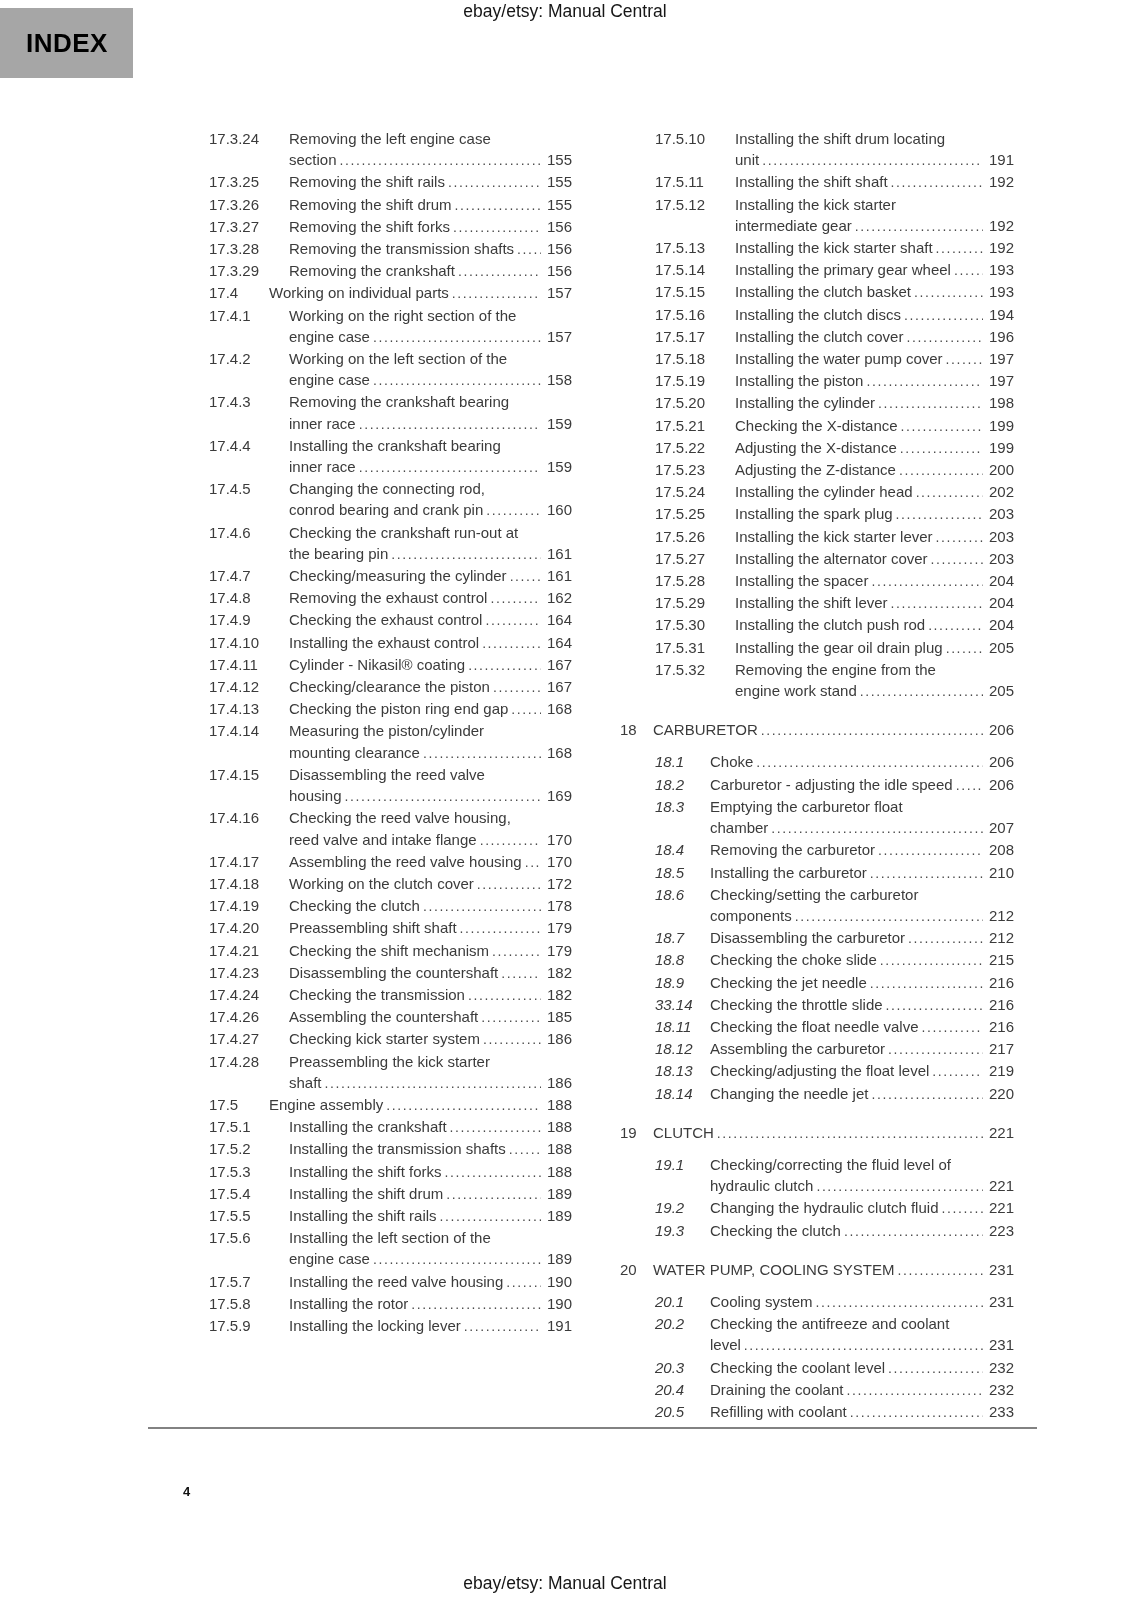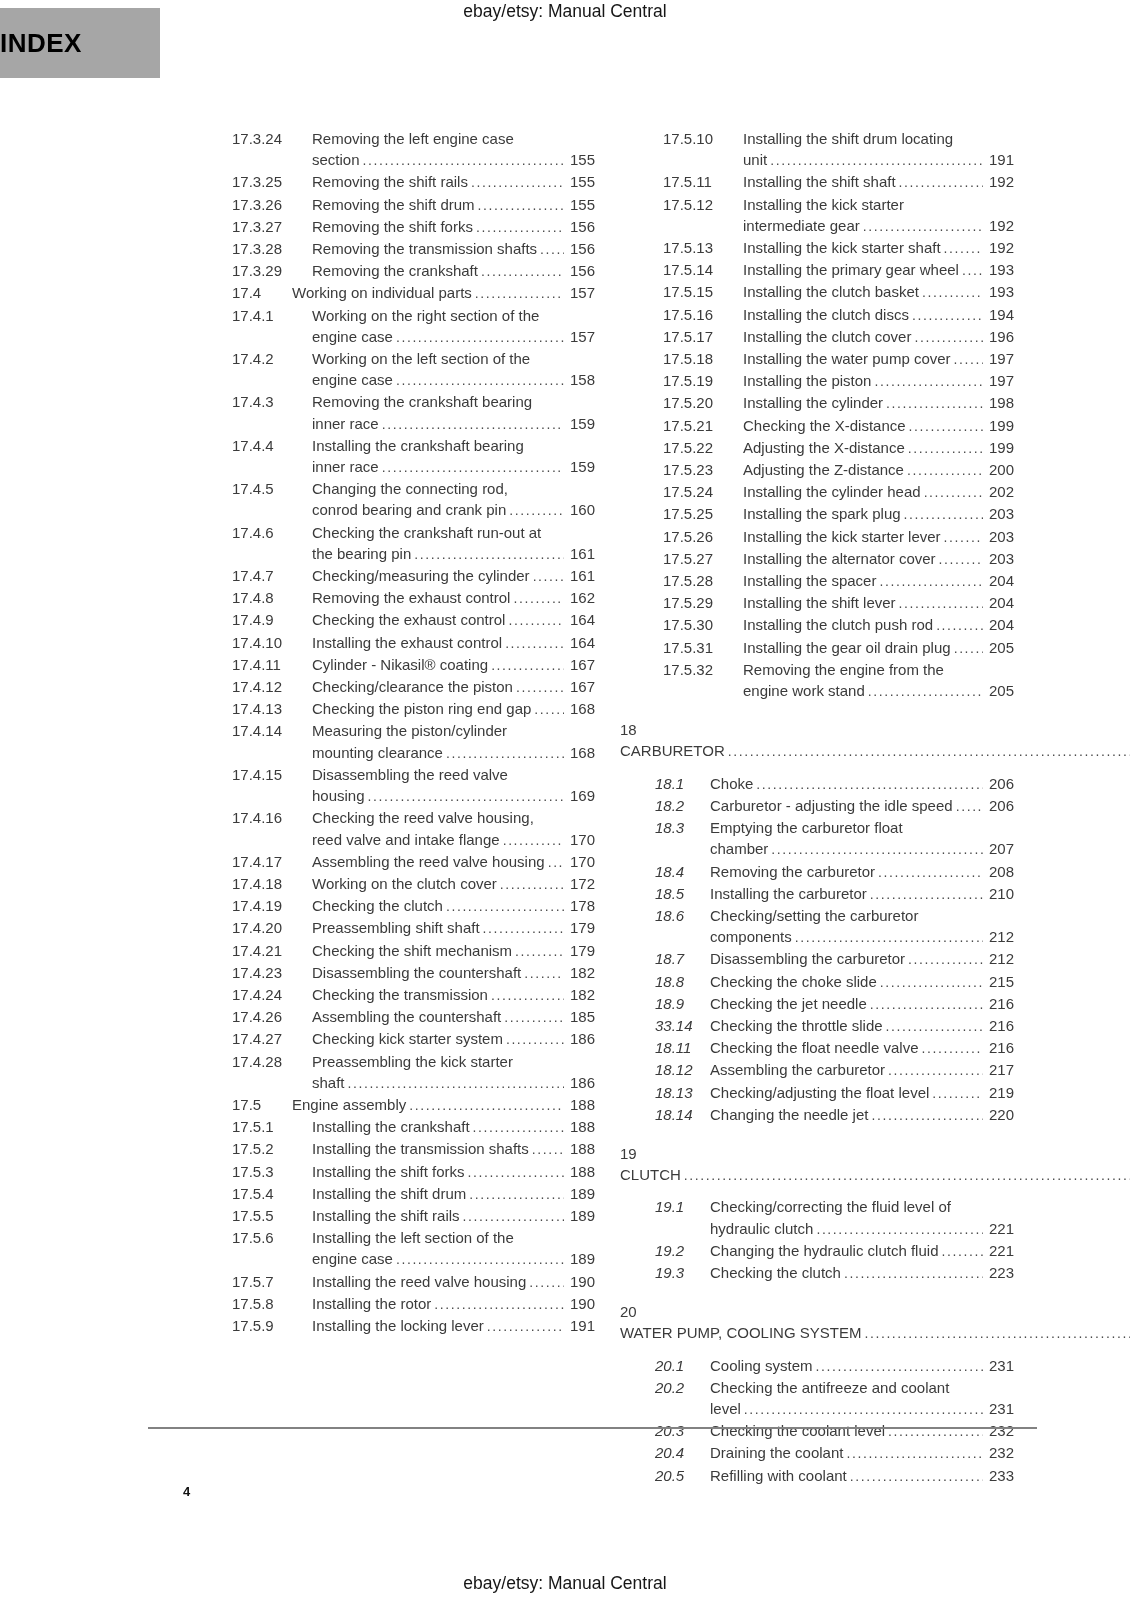--- a/index.html
+++ b/index.html
@@ -9,46 +9,47 @@
     width:1130px; height:1600px;
     font-family:"Liberation Sans", sans-serif;
     color:#3b3b3b;
     overflow:hidden;
   }
   .page-header-title {
     position:absolute; top:1px; left:0; width:100%;
     text-align:center; font-size:17.5px; color:#161616;
   }
   .index-box {
-    position:absolute; left:0; top:8px; width:160px; height:70px;
+    position:absolute; left:0; top:8px; width:133px; height:70px;
     background:#a6a6a6;
     display:flex; align-items:center;
+    padding-left:26px;
   }
   .index-label {
     font-size:26px; font-weight:bold; color:#000;
     letter-spacing:0.5px;
   }
   .toc-col {
     position:absolute; top:128px;
     font-size:15px; line-height:21.2px;
   }
-  #toc-col-left  { left:232px; width:363px; }
+  #toc-col-left  { left:209px; width:363px; }
   #toc-col-right { left:620px; width:394px; }
 
   .entry { display:flex; align-items:flex-start; }
   .entry .num  { flex:none; }
   .entry .body { flex:1; min-width:0; display:block; }
 
   .lvl3 .num { width:80px; }
   .lvl2 .num { width:60px; }
   #toc-col-right .lvl2, #toc-col-right .lvl3 { margin-left:35px; }
   #toc-col-right .lvl2 .num { width:55px;font-style:italic; }
-  #toc-col-right .lvl3 .num { width:80px;margin-left:8px; }
-
-  .lvl1 { margin:17px 0 10px 0;flex-direction:column; }
+  #toc-col-right .lvl3 .num { width:80px; }
+
+  .lvl1 { margin:17px 0 10px 0; }
   .lvl1 .num { width:33px; }
 
   .wrap-line { white-space:nowrap; }
   .last-line { display:flex; align-items:baseline; }
   .title { white-space:nowrap; flex:none; }
   .dots {
     flex:1 1 auto; overflow:hidden; white-space:nowrap;
     margin:0 5px 0 3px; min-width:8px;
   }
   .dots::after {

